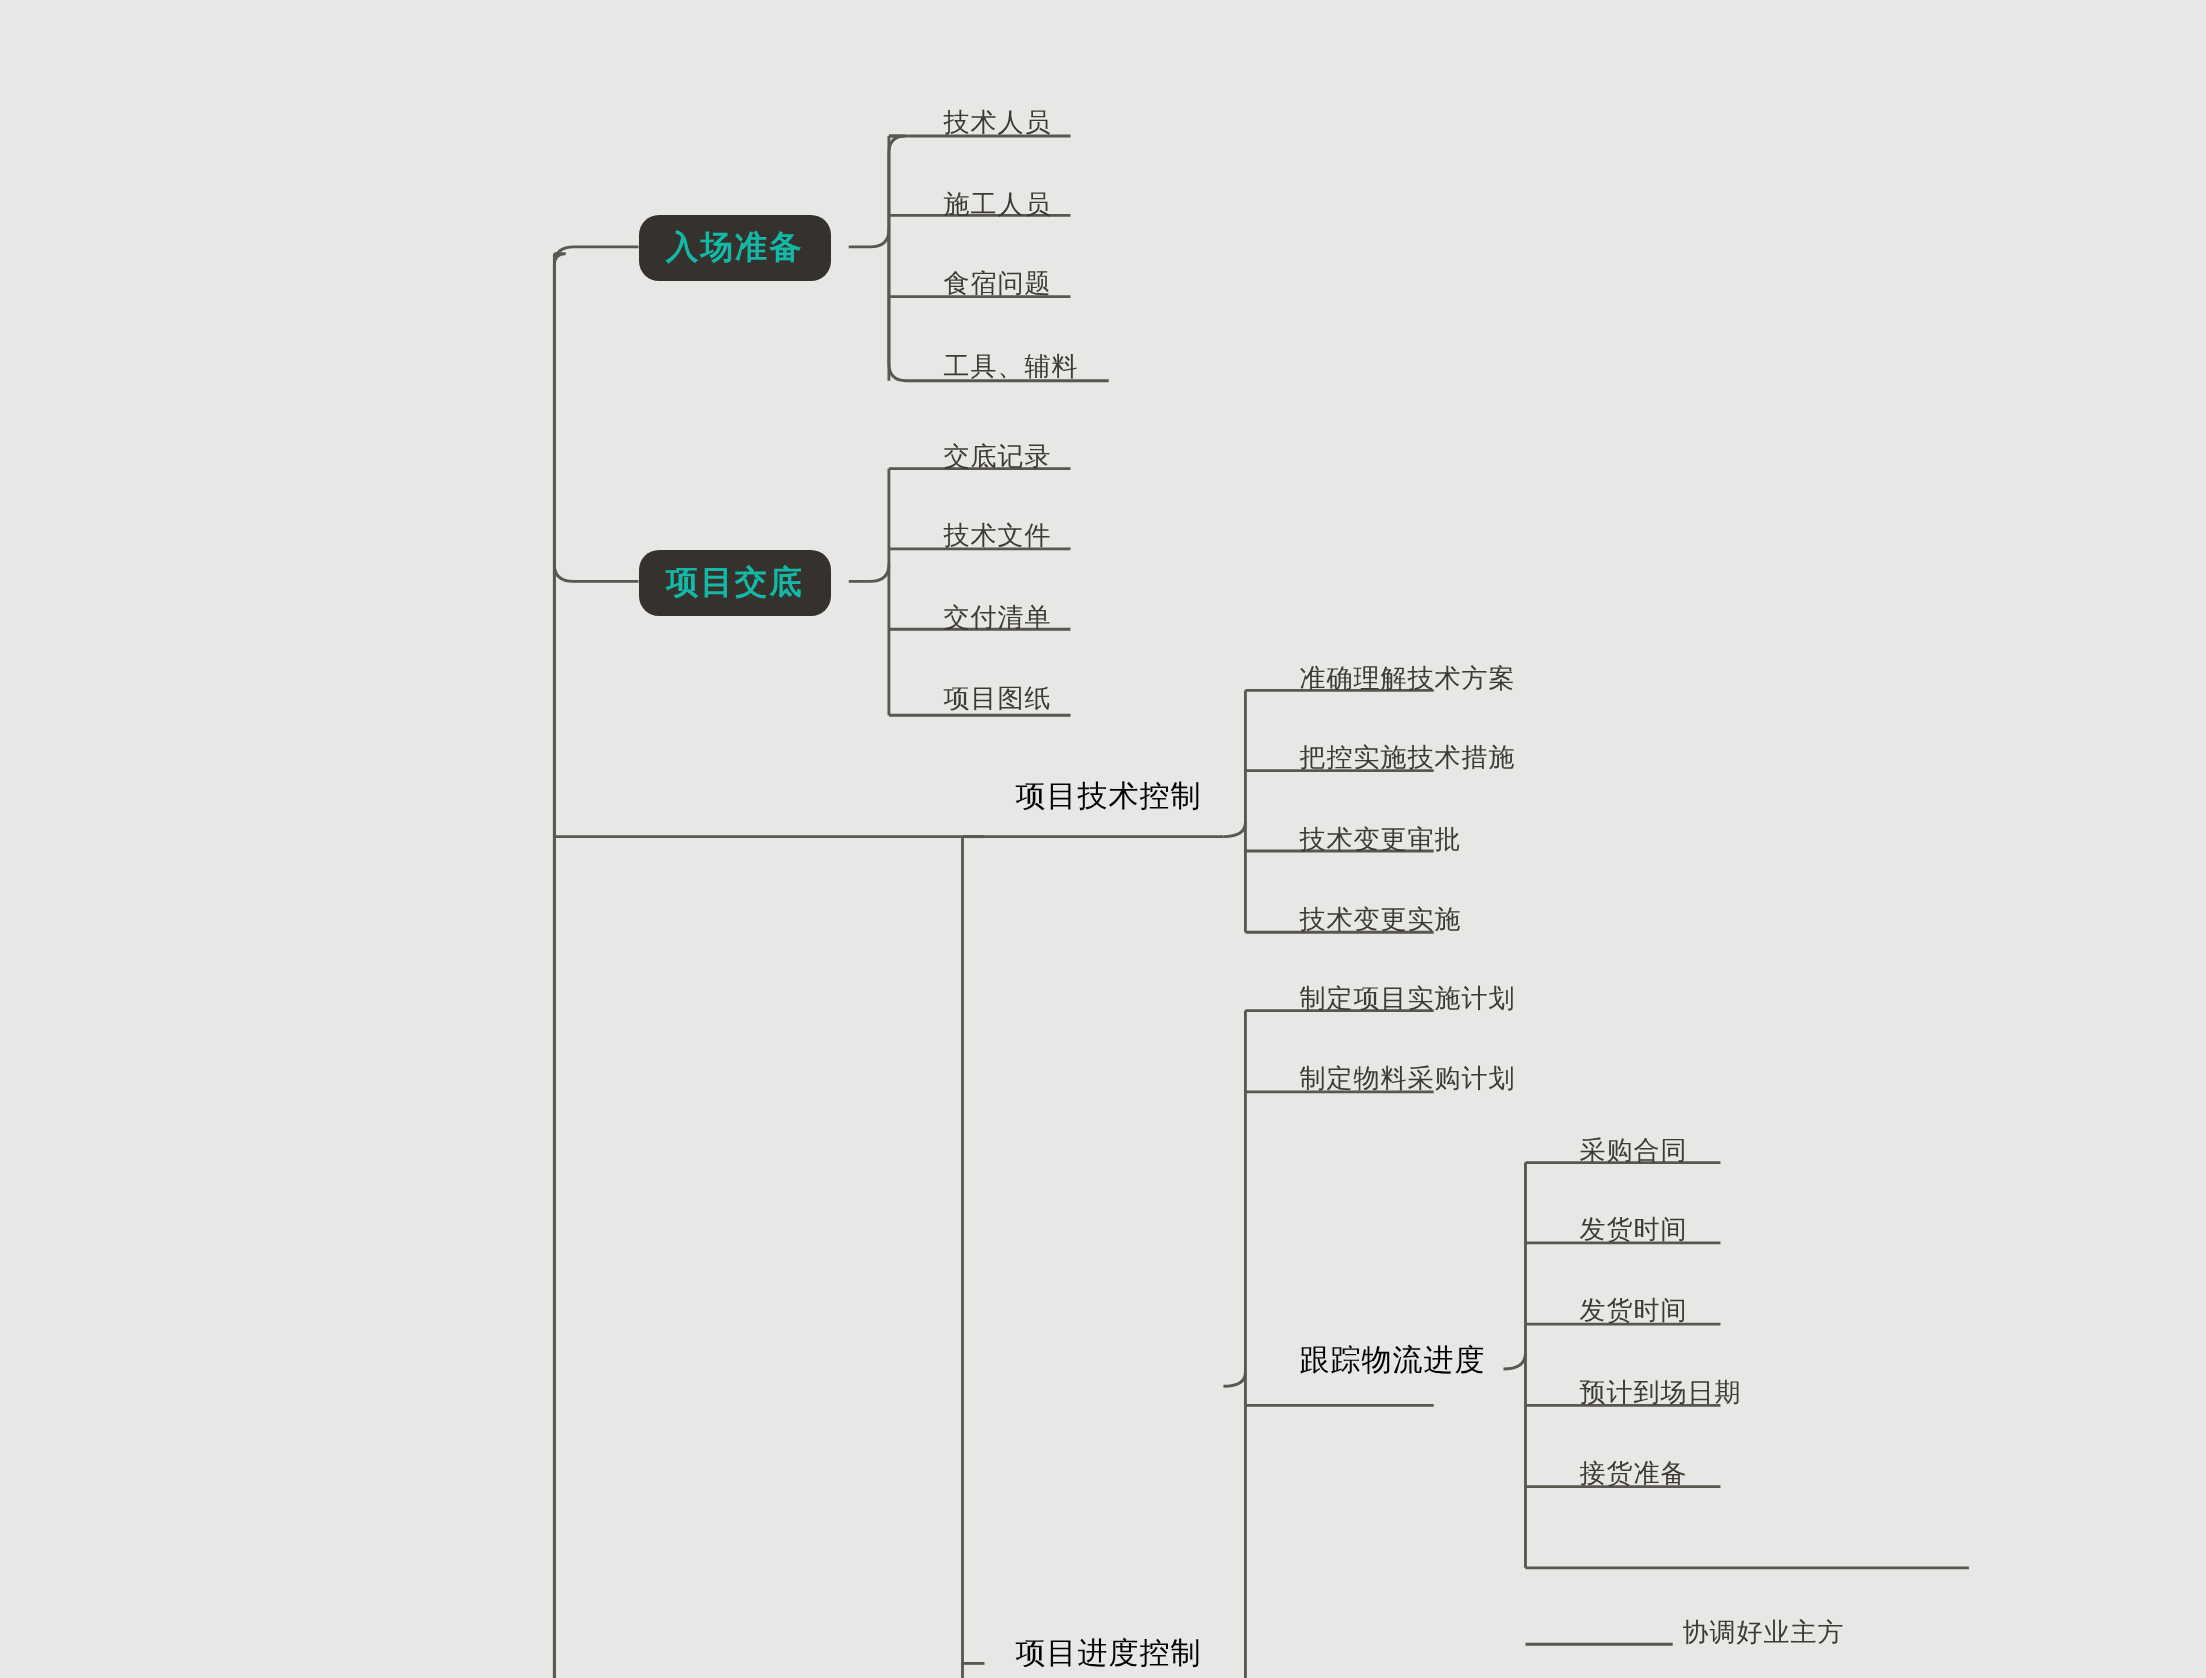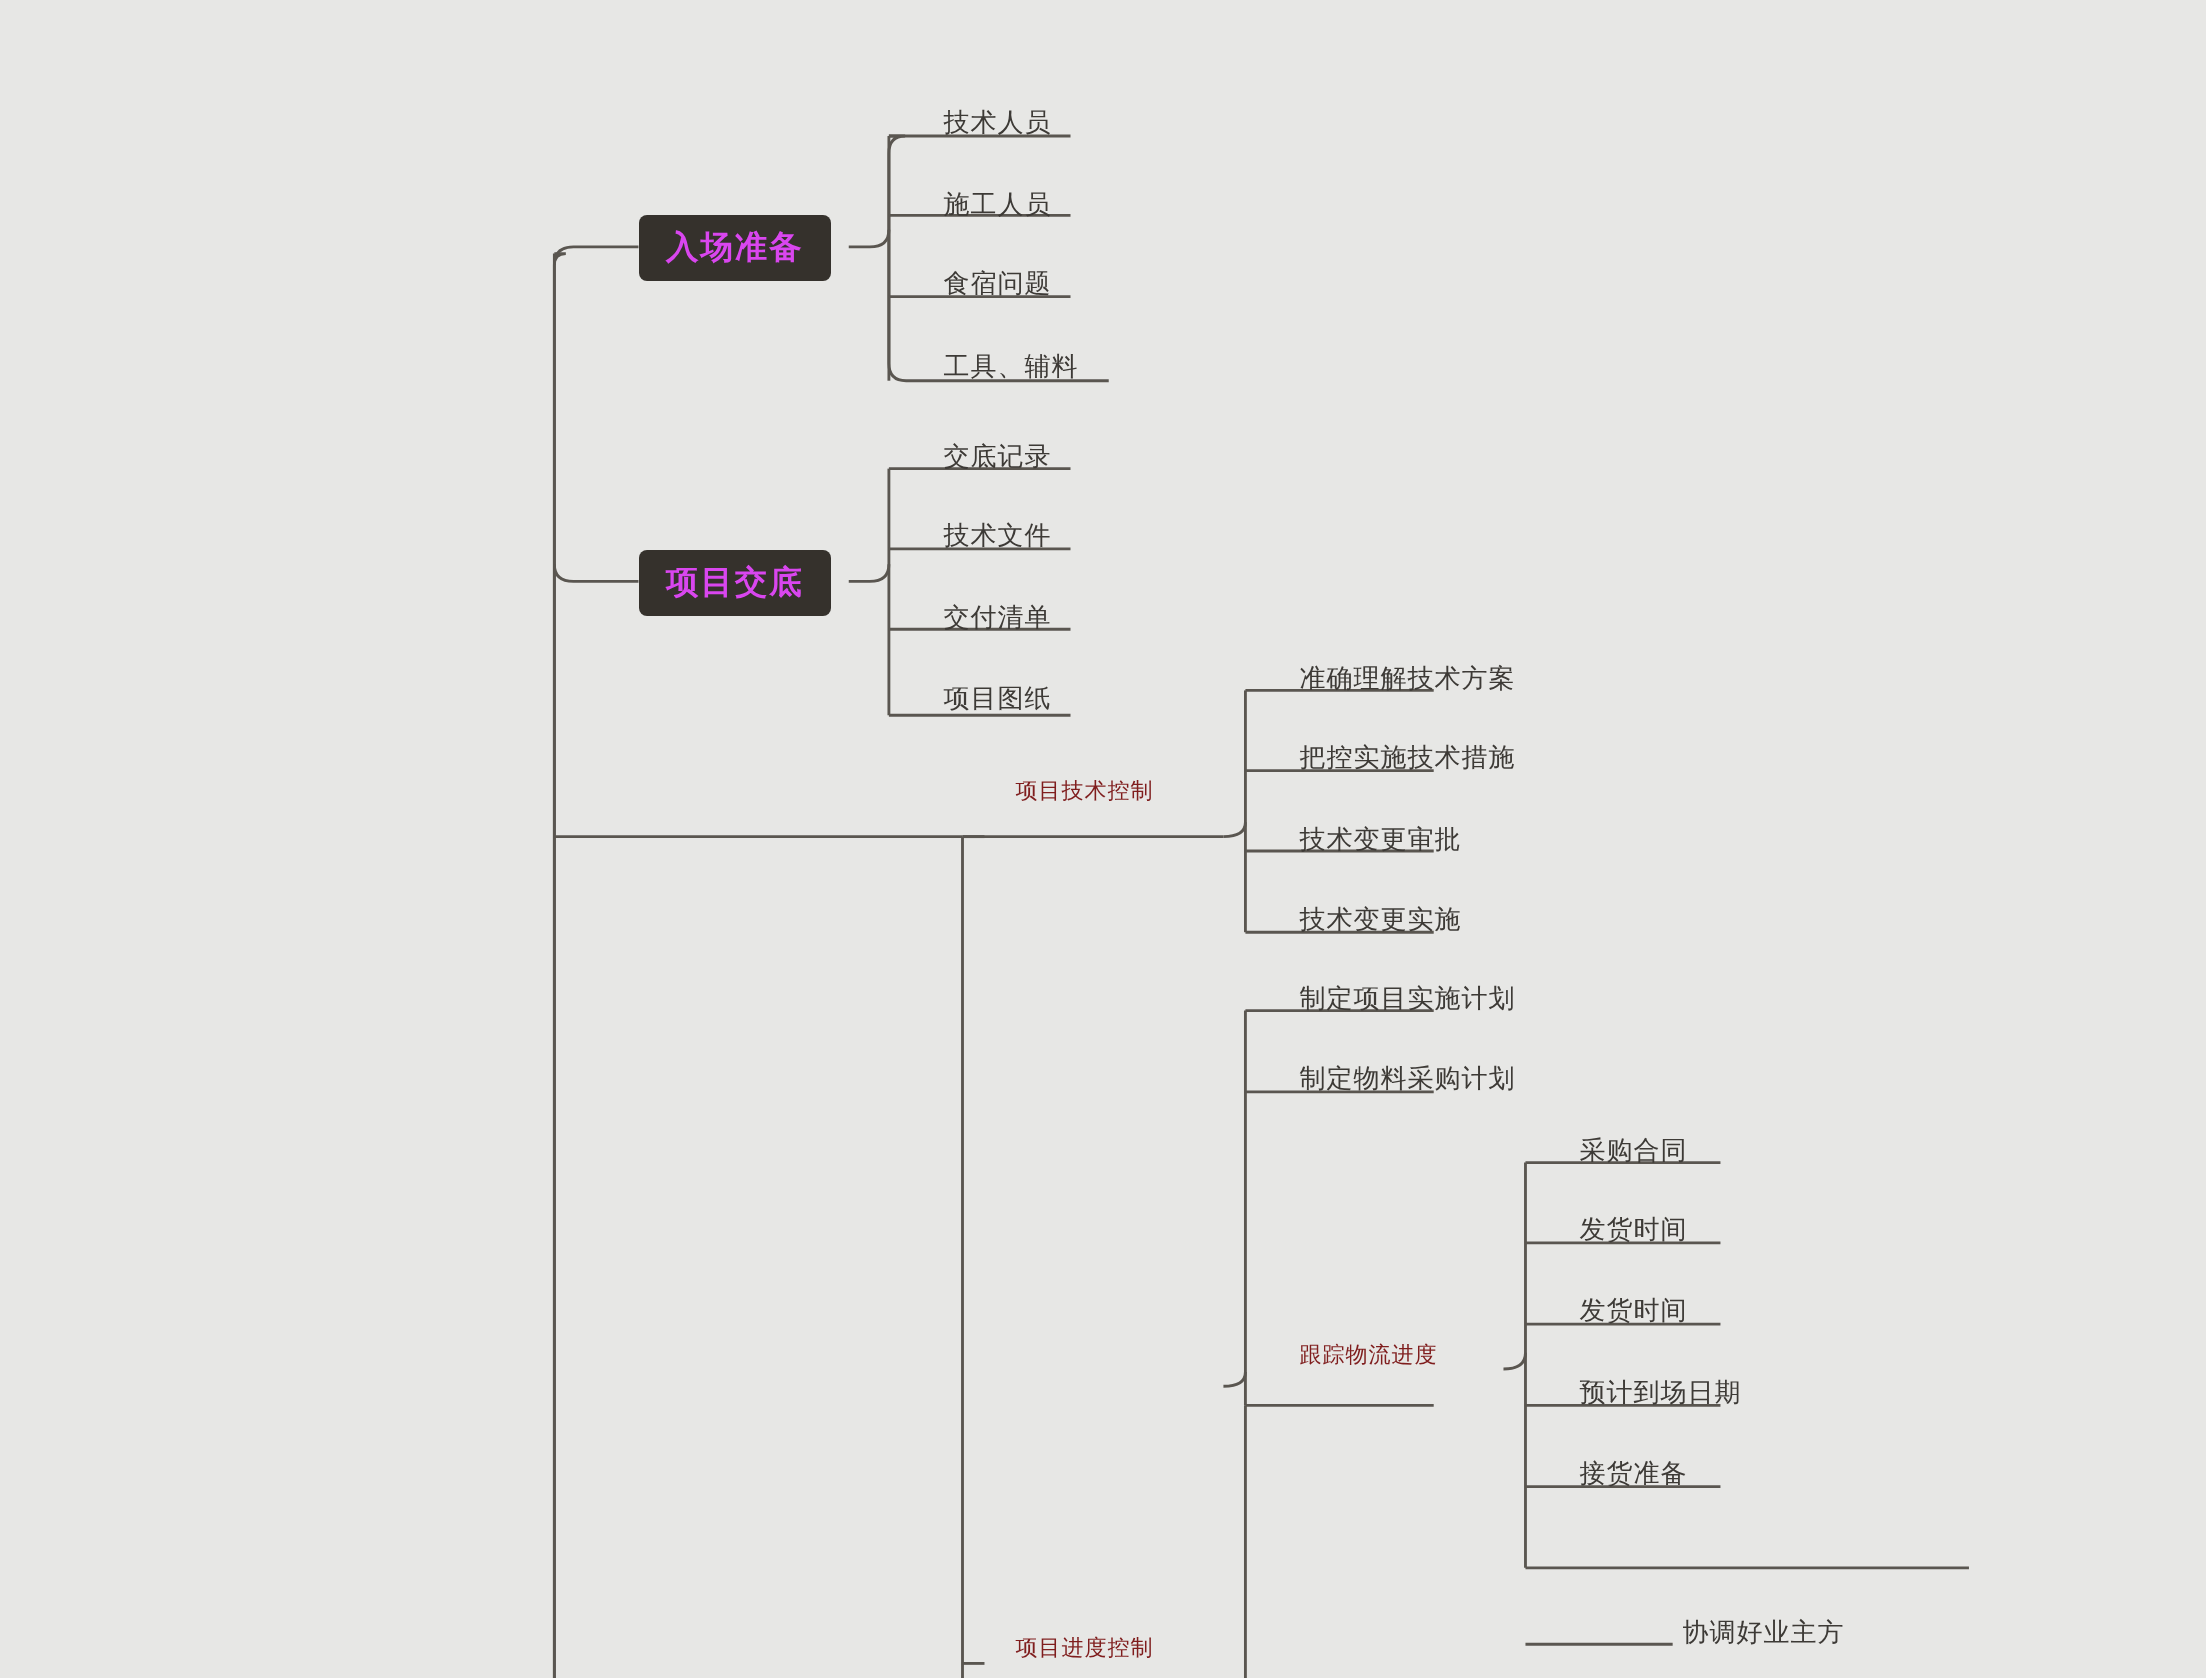--- a/index.html
+++ b/index.html
@@ -30,39 +30,39 @@
     pointer-events: none;
   }
   .node {
     position: absolute;
     white-space: nowrap;
     box-sizing: border-box;
   }
   
   .node.main {
     background: #35312c;
-    color: #d946ef;
-    border-radius: 8px;
+    color: #14b8a6;
+    border-radius: 20px;
     font-size: 32.5px;
     font-weight: bold;
     letter-spacing: 1.9px;
     padding: 15.3px 27px;
     line-height: 1.1;
   }
   
   .node.leaf {
     color: #3d3a36;
     font-size: 26px;
     line-height: 1.1;
     padding: 5.7px 9.6px 11.5px 9.6px;
     letter-spacing: 1px;
   }
   .node.branch {
-    color: #7f1d1d;
-    font-size: 22px;
+    color: #000000;
+    font-size: 30px;
     line-height: 1.1;
     padding: 5.7px 9.6px 11.5px 9.6px;
     letter-spacing: 1px;
   }
 </style>
 </head>
 <body>
 
 <div id="canvas">
 

